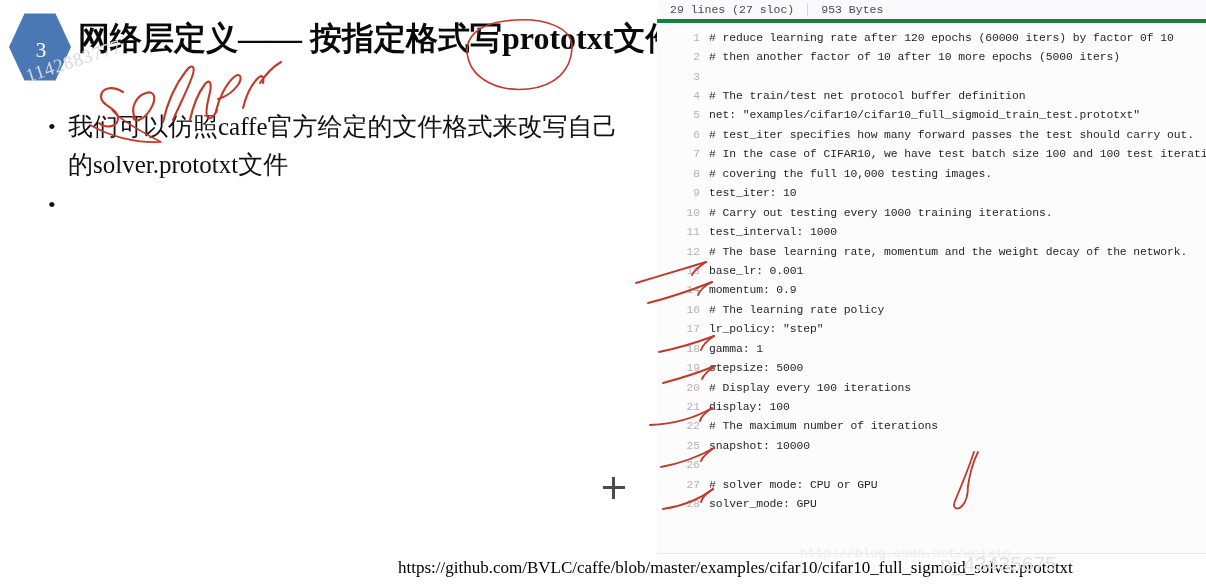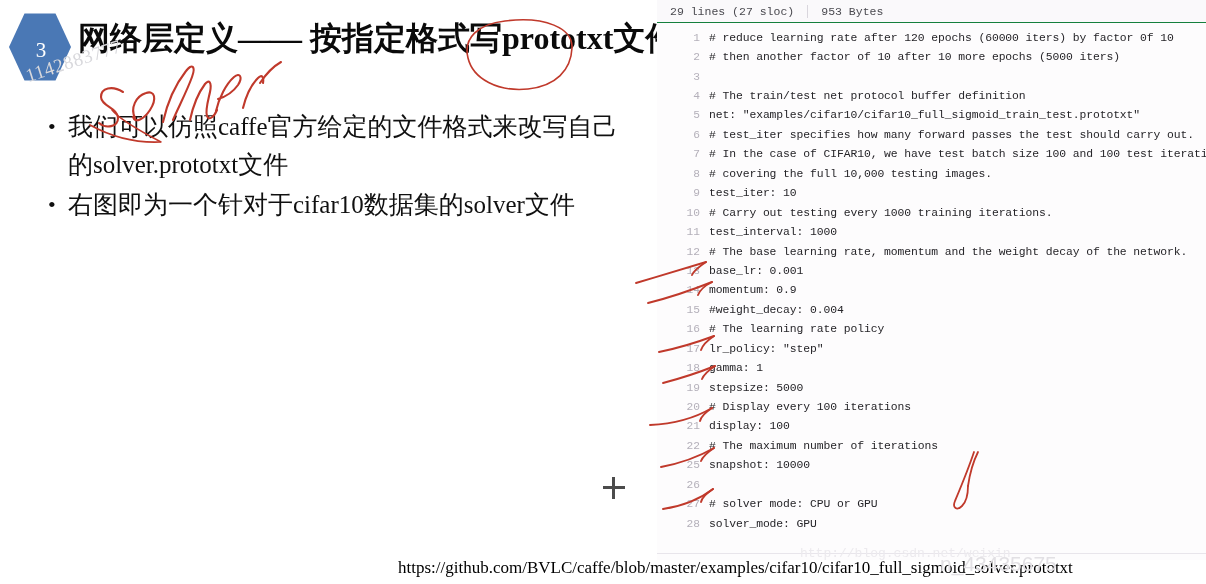--- a/index.html
+++ b/index.html
@@ -91,21 +91,21 @@
   
   #code-pane {
     position: absolute; left: 657px; top: 0;
     width: 549px; height: 560px;
     background: #fdfcfd;
   }
   #code-header {
     position: relative;
     height: 23px;
     background: #faf9fb;
-    border-bottom: 1px solid #15803d;
+    border-bottom: 4px solid #15803d;
     display: flex; align-items: center;
     padding-left: 13px;
     font-family: "Liberation Mono", monospace;
     font-size: 11.5px; color: #4a4a50;
   }
   #code-header .sep {
     display: inline-block;
     width: 1px; height: 13px;
     background: #d9d6dd;
     margin: 0 13px;
@@ -178,21 +178,20 @@
 
     <div id="watermark-num">1142883777</div>
 
     <div class="bullet-row" id="bullet-1">
       <span class="bullet-dot">•</span>
       <span class="bullet-text">我们可以仿照caffe官方给定的文件格式来改写自己的solver.prototxt文件</span>
     </div>
 
     <div class="bullet-row" id="bullet-2">
       <span class="bullet-dot">•</span>
-      <span class="bullet-text">右图即为一个针对于cifar10数据集的solver文件</span>
     </div>
 
     <div id="crosshair"></div>
   </div>
 
   <div id="code-pane">
 
     <div id="code-header">
       <span>29 lines (27 sloc)</span>
       <span class="sep"></span>
@@ -248,24 +247,20 @@
           <span class="ln">12</span>
           <span class="lc"># The base learning rate, momentum and the weight decay of the network.</span>
         </div>
         <div class="code-line">
           <span class="ln">13</span>
           <span class="lc">base_lr: 0.001</span>
         </div>
         <div class="code-line">
           <span class="ln">14</span>
           <span class="lc">momentum: 0.9</span>
-        </div>
-        <div class="code-line">
-          <span class="ln">15</span>
-          <span class="lc">#weight_decay: 0.004</span>
         </div>
         <div class="code-line">
           <span class="ln">16</span>
           <span class="lc"># The learning rate policy</span>
         </div>
         <div class="code-line">
           <span class="ln">17</span>
           <span class="lc">lr_policy: "step"</span>
         </div>
         <div class="code-line">

